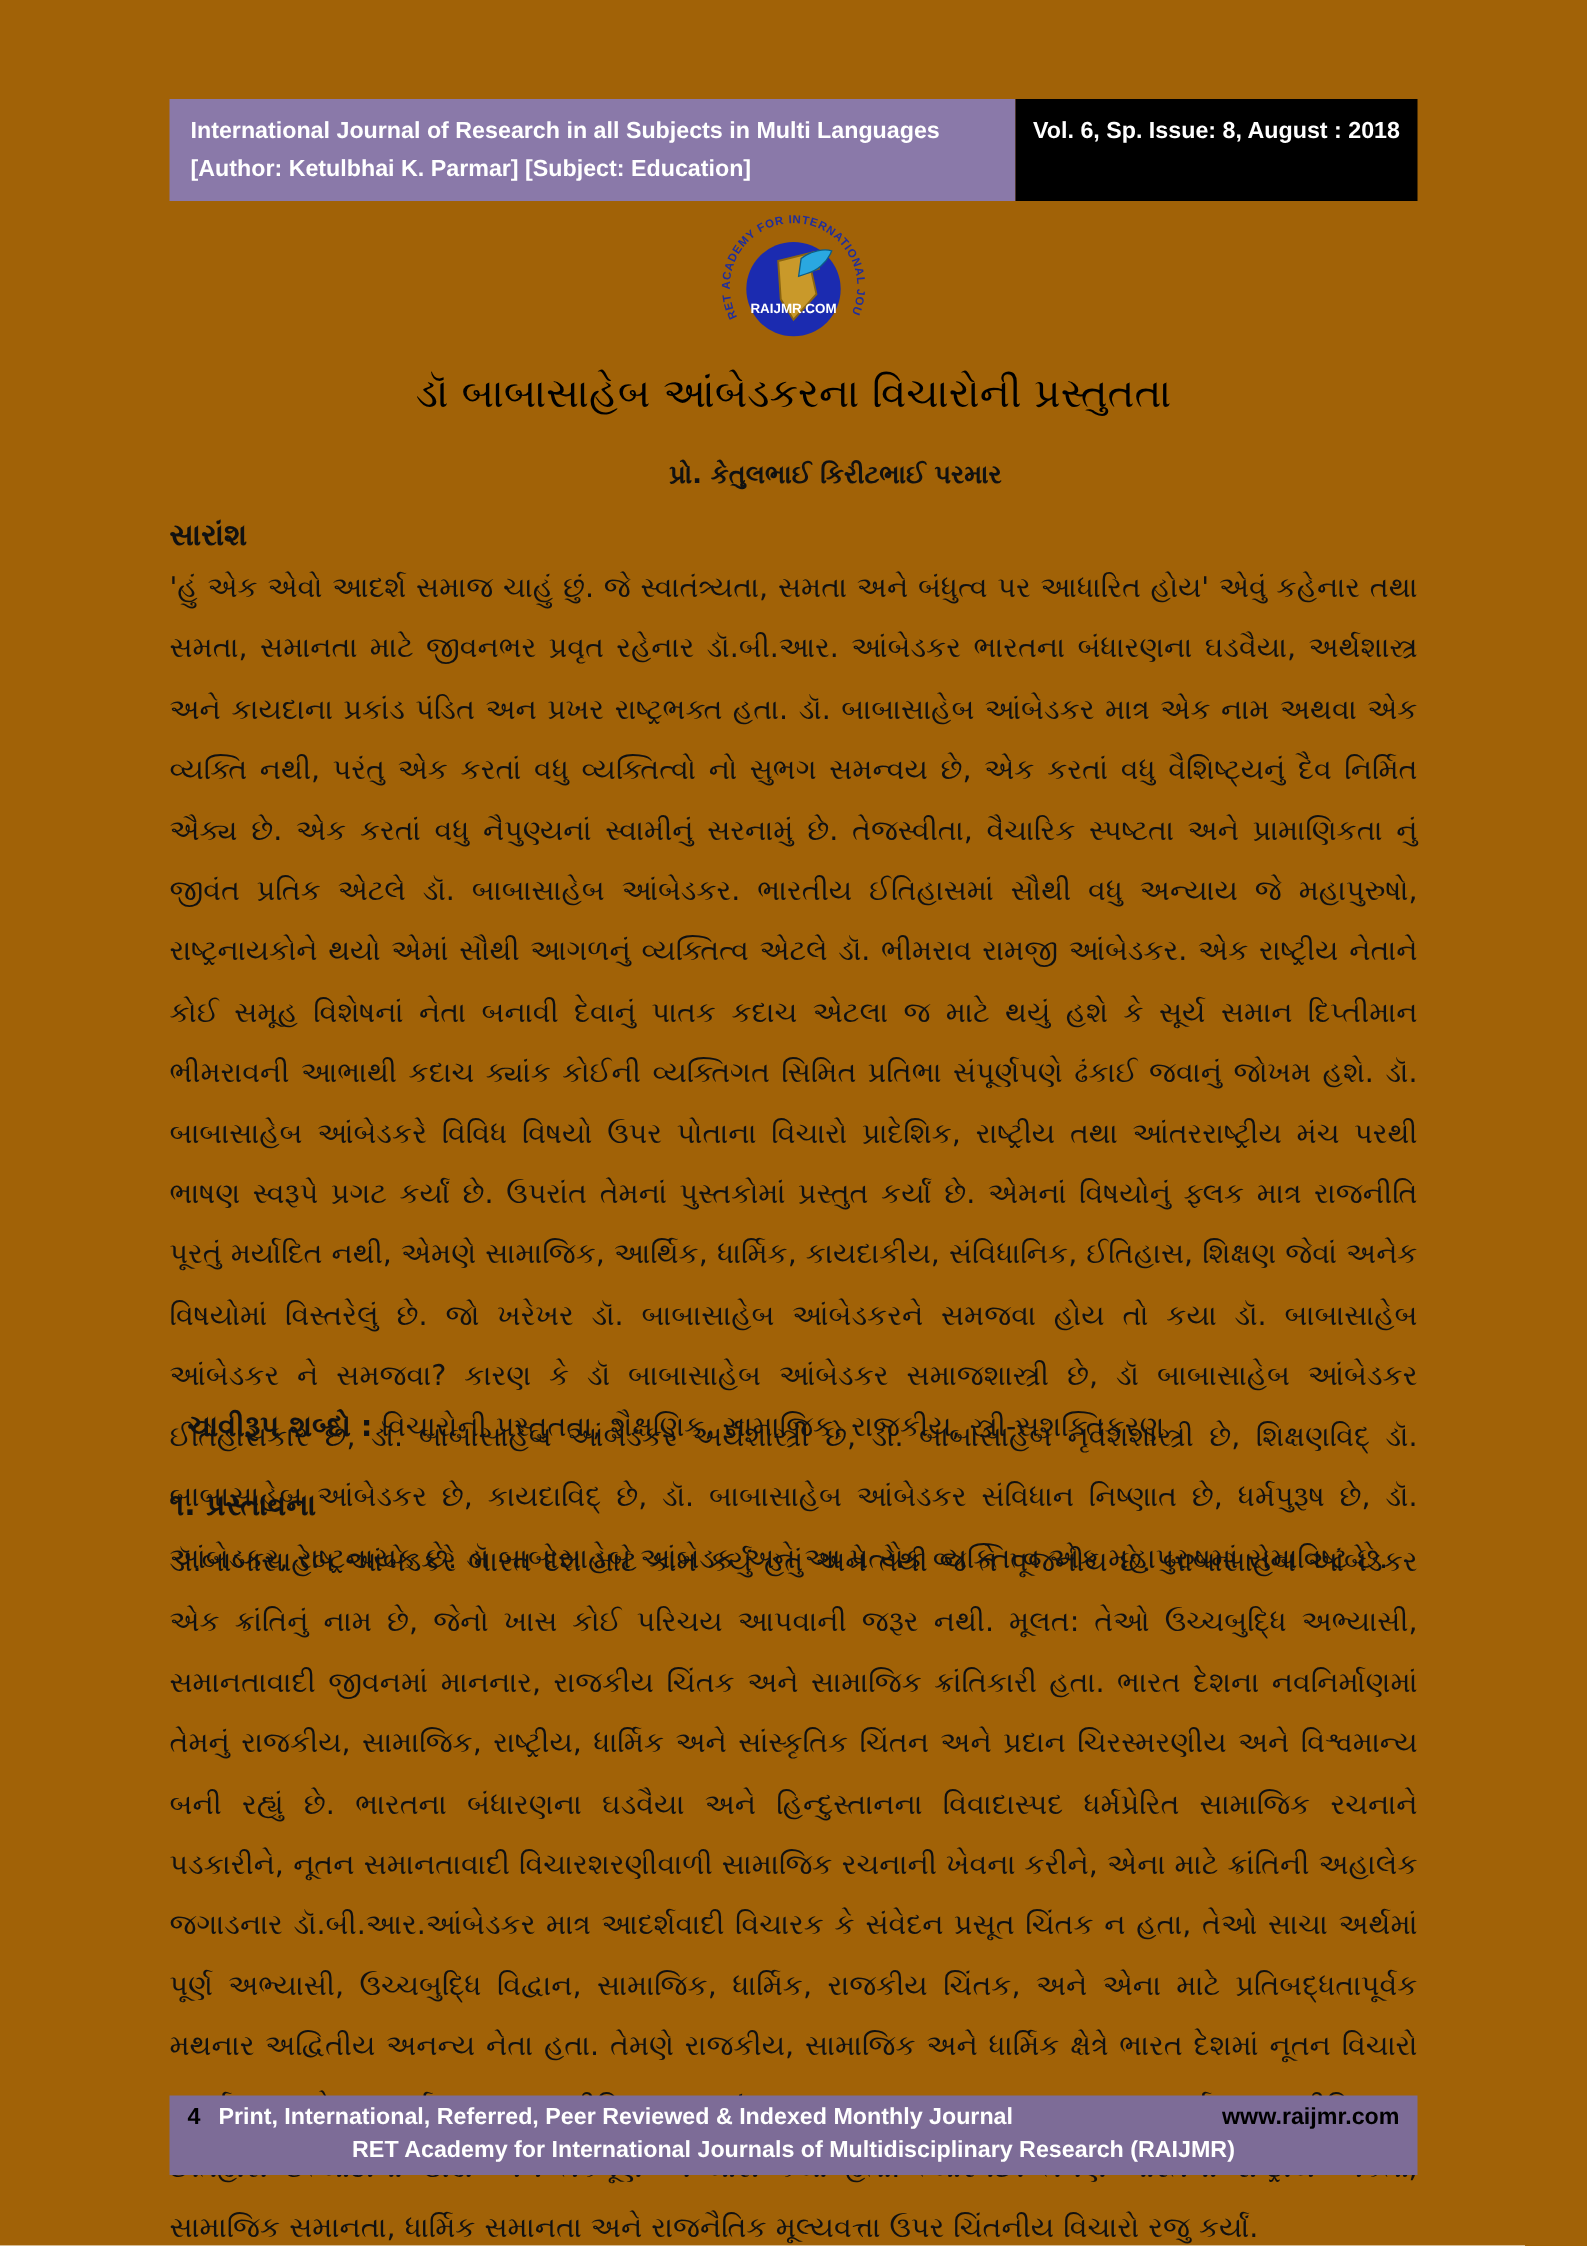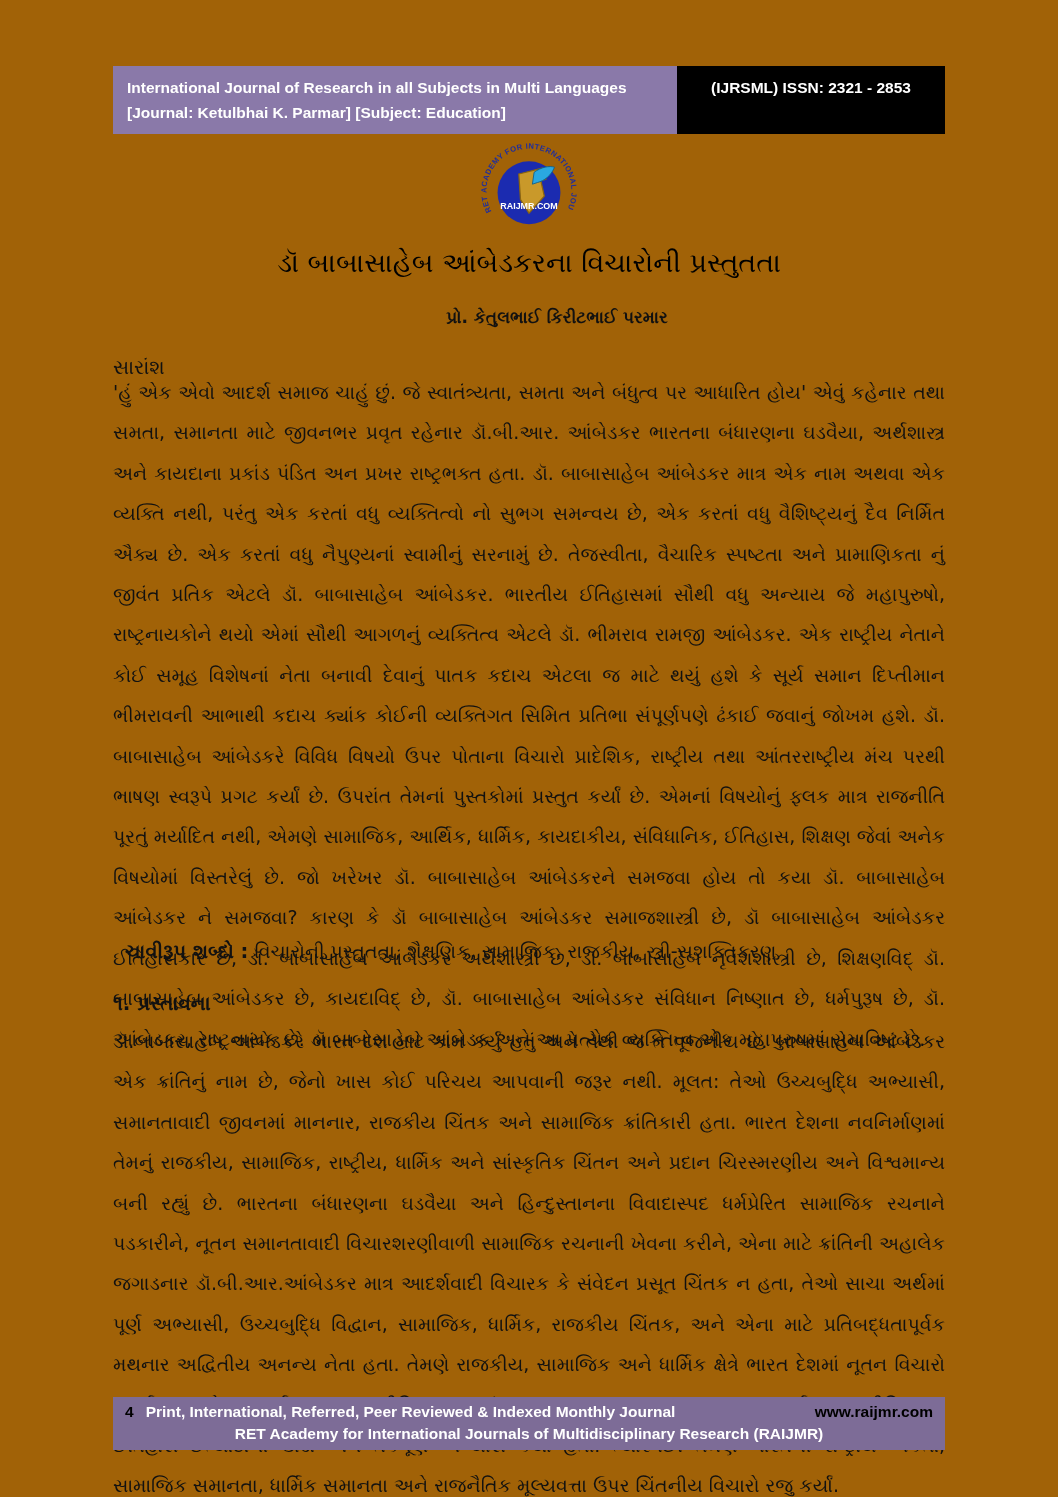--- a/index.html
+++ b/index.html
@@ -19,21 +19,21 @@
     font-family:"Liberation Sans", sans-serif; font-weight:bold; font-size:15.5px; line-height:25px;
   }
   
   .logo { position:absolute; left:478px; top:138px; width:102px; height:106px; }
   
   .doc-title { position:absolute; left:0; top:247px; width:100%; text-align:center;
     font-size:27px; font-weight:normal; color:#000; }
   .doc-author { position:absolute; left:0; top:307px; width:100%; text-align:center;
     font-size:17px; font-weight:600; color:#111;margin-left:28px; }
   
-  .abs-heading { position:absolute; left:113px; top:355px; font-size:20px; font-weight:normal; }
+  .abs-heading { position:absolute; left:113px; top:344px; font-size:20px; font-weight:bold; }
   .abs-body {
     position:absolute; left:113px; top:372px; width:832px;
     font-size:19px; line-height:40.4px; text-align:justify;
   }
   .keywords { position:absolute; left:113px; top:936px; width:832px; font-size:19px; line-height:30px;margin-left:12px; }
   .keywords b { font-size:19.5px; }
   .sec1-heading { position:absolute; left:113px; top:991px; font-size:20px; font-weight:bold;text-align:center; }
   .sec1-body {
     position:absolute; left:113px; top:1021px; width:832px;
     font-size:19px; line-height:40.4px; text-align:justify;
@@ -52,24 +52,24 @@
   .footer-row2 { text-align:center; color:#ffffff; line-height:22px; }
 </style>
 </head>
 <body>
 
 <div class="page">
 
   <div class="header">
     <div class="header-left">
       <div>International Journal of Research in all Subjects in Multi Languages</div>
-      <div>[Journal: Ketulbhai K. Parmar] [Subject: Education]</div>
+      <div>[Author: Ketulbhai K. Parmar] [Subject: Education]</div>
     </div>
     <div class="header-right">
-      <div>(IJRSML)  ISSN: 2321 - 2853</div>
+      <div>Vol. 6, Sp. Issue: 8, August : 2018</div>
     </div>
   </div>
 
   <div class="logo">
     <svg width="102" height="106" viewBox="0 0 120 120">
       <defs>
         <path id="ringPath" d="M 16,84 A 50,50 0 1 1 104,84"></path>
       </defs>
       <text font-size="9" font-weight="bold" fill="#1f2e9e" font-family="Liberation Sans, sans-serif" letter-spacing="0.6">
         <textPath href="#ringPath" startOffset="0">RET ACADEMY FOR INTERNATIONAL JOURNALS OF MULTIDISCIPLINARY RESEARCH</textPath>

